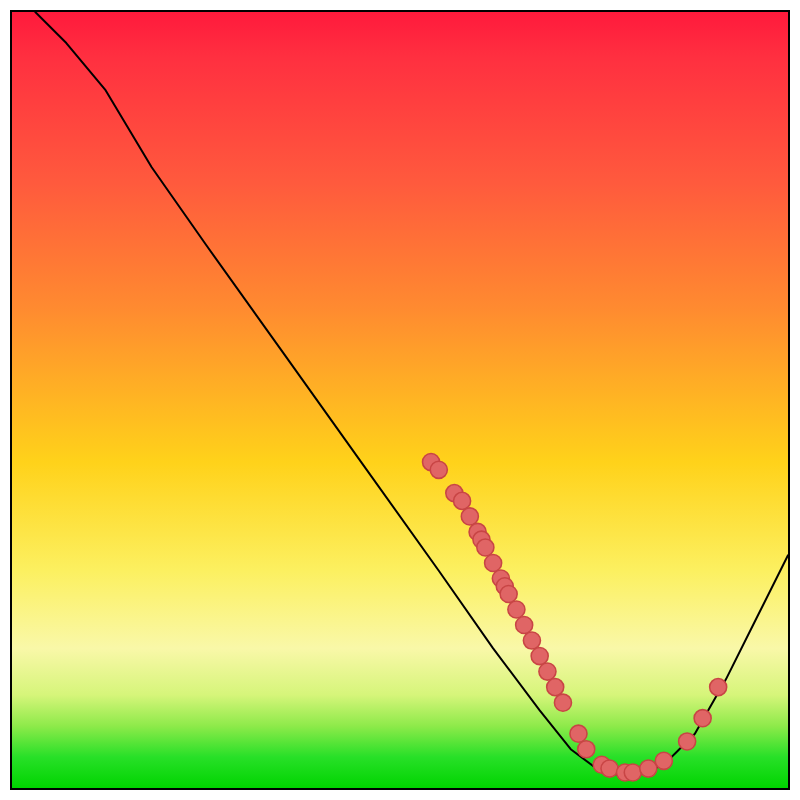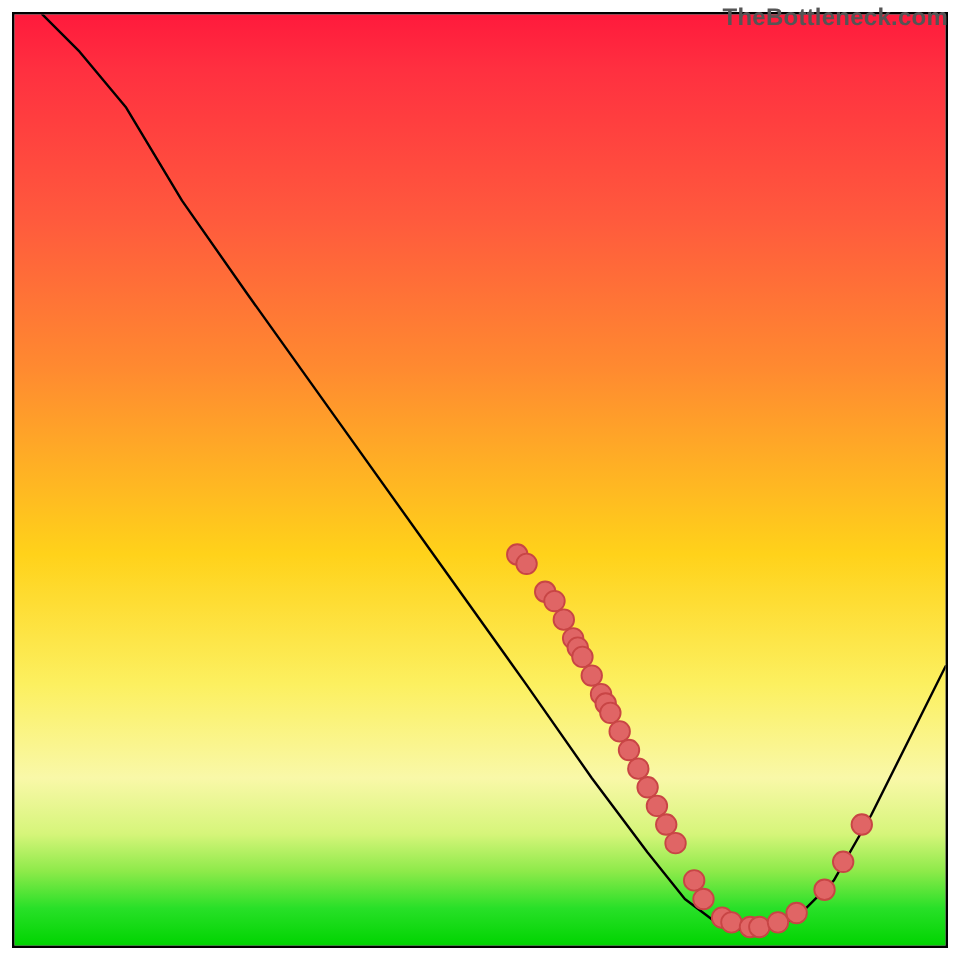--- a/index.html
+++ b/index.html
@@ -68,21 +68,20 @@
   .data-dot {
     fill: #e06565;
     stroke: #c84545;
     stroke-width: 0.2;
   }
 </style>
 </head>
 <body>
 
 <div class="stage">
-  <div class="watermark">TheBottleneck.com</div>
 
   <div class="plot">
     <svg class="curve" viewBox="0 0 100 100" preserveAspectRatio="none">
       <path id="curve-path" class="curve-path" d="M3.00 0.00 L7.00 4.00 L12.00 10.00 L18.00 20.00 L25.00 30.00 L35.00 44.00 L45.00 58.00 L55.00 72.00 L62.00 82.00 L68.00 90.00 L72.00 95.00 L76.00 98.00 L80.00 98.50 L84.00 97.00 L88.00 93.00 L92.00 86.00 L96.00 78.00 L100.00 70.00"></path>
       <g id="dots-group">
           <circle cx="54.00" cy="58.00" r="1.1" class="data-dot"></circle>
           <circle cx="55.00" cy="59.00" r="1.1" class="data-dot"></circle>
           <circle cx="57.00" cy="62.00" r="1.1" class="data-dot"></circle>
           <circle cx="58.00" cy="63.00" r="1.1" class="data-dot"></circle>
           <circle cx="59.00" cy="65.00" r="1.1" class="data-dot"></circle>

